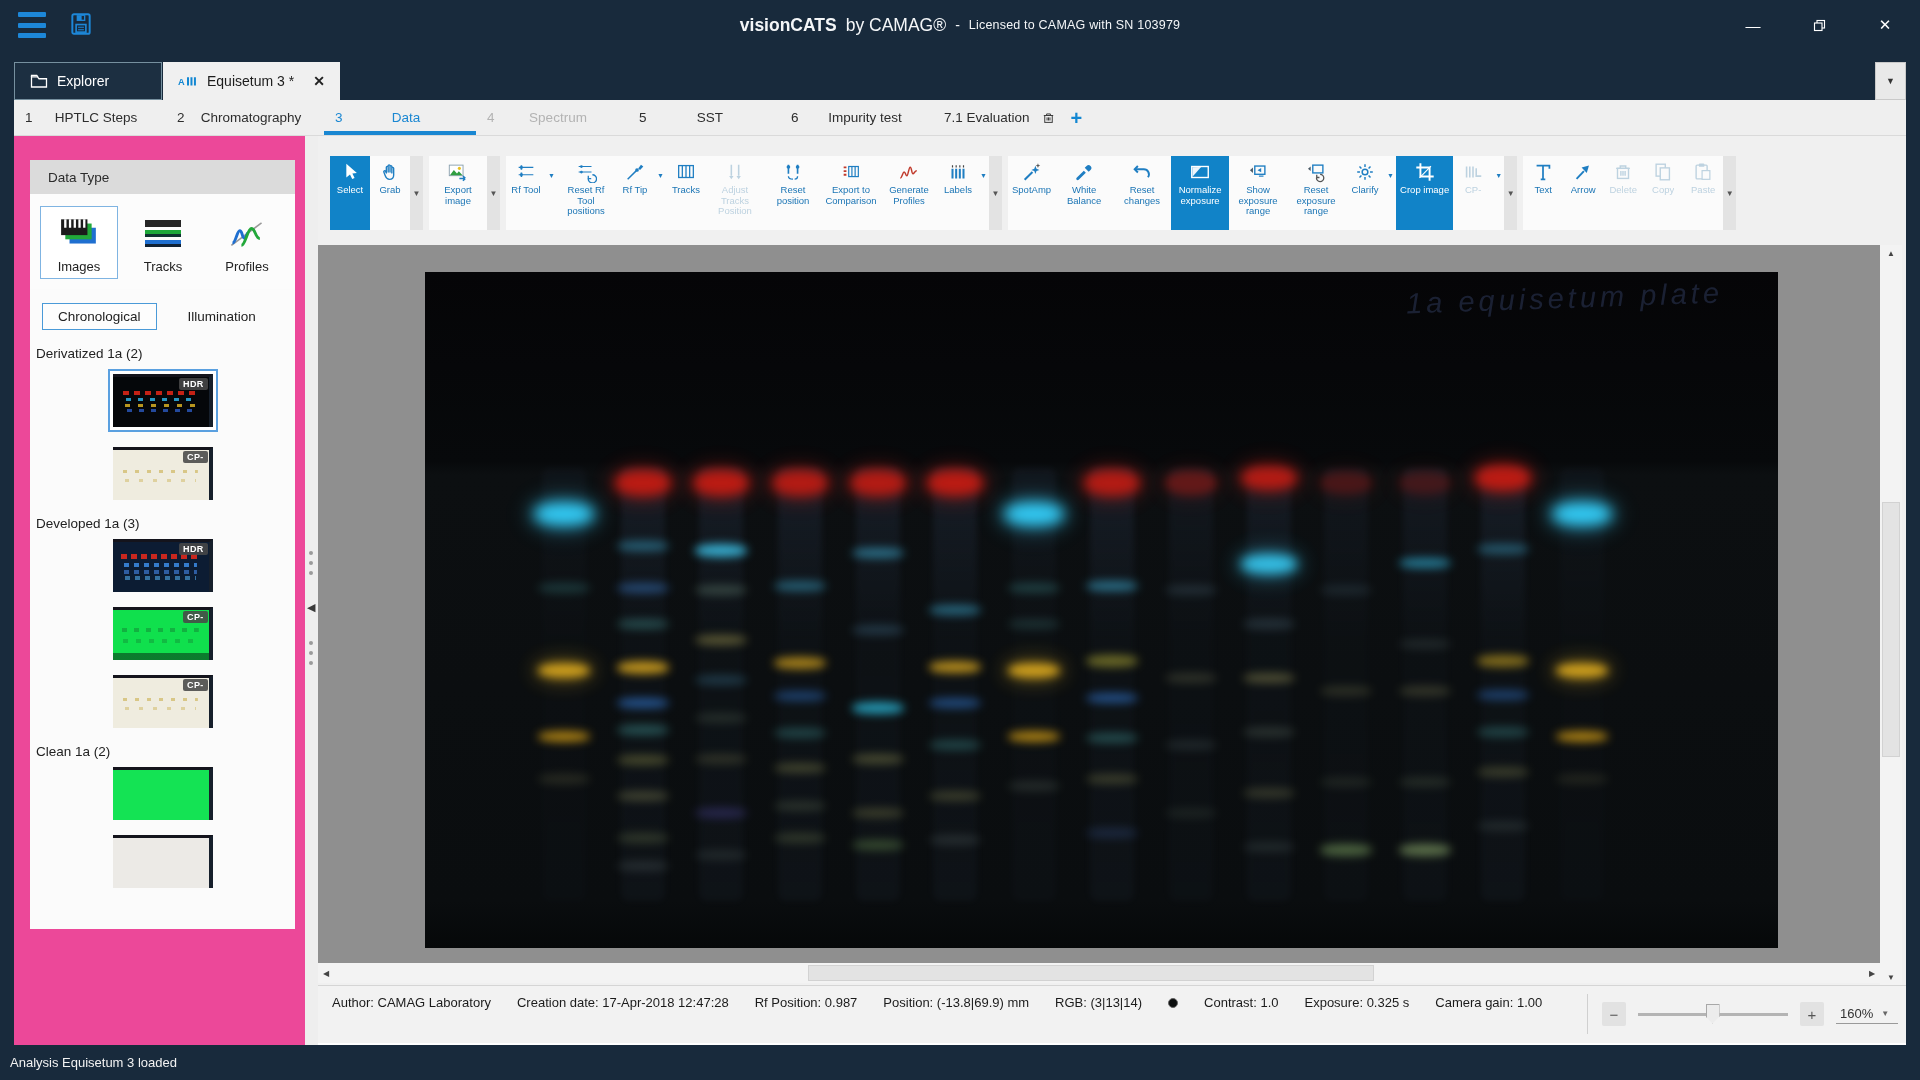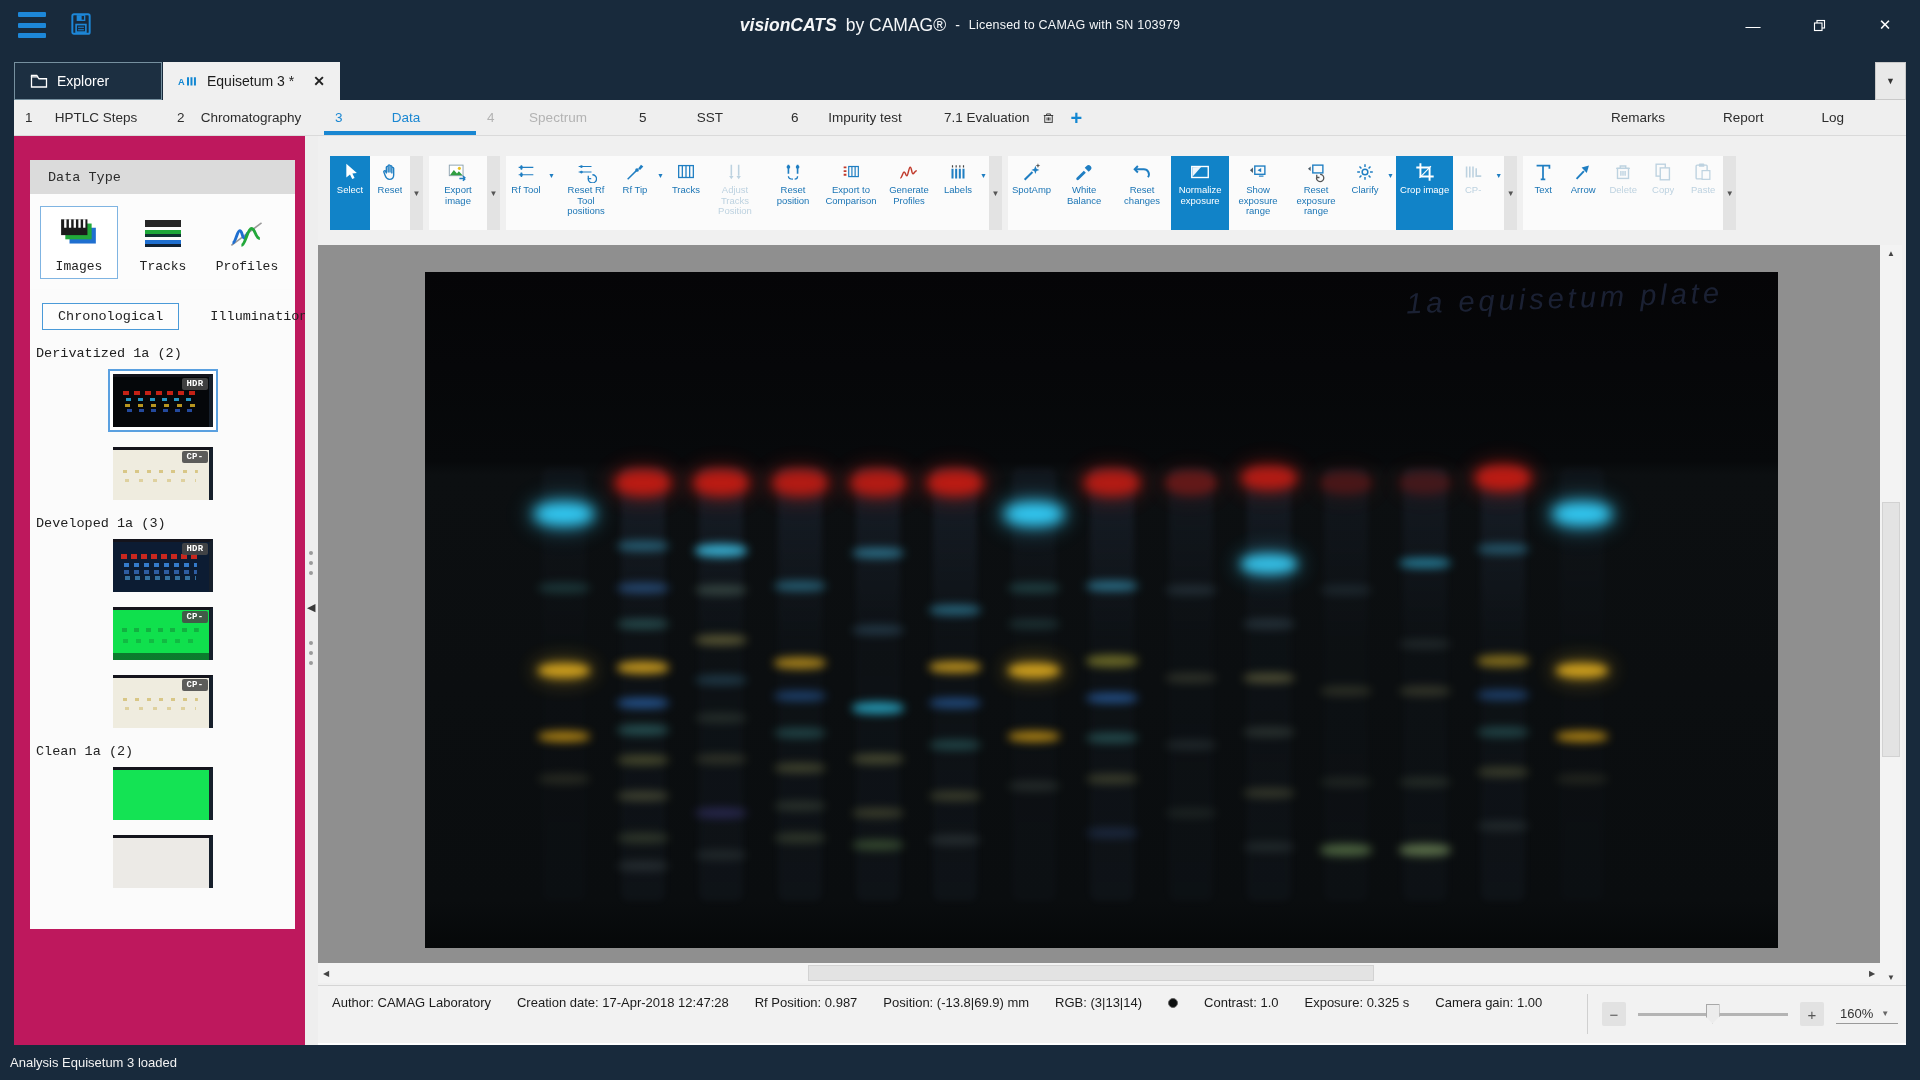--- a/index.html
+++ b/index.html
@@ -7,21 +7,21 @@
               font-family:"Liberation Sans", sans-serif; }
 
   
   #titlebar { position:absolute; left:0; top:0; width:1920px; height:50px; background:#182a3c; }
   #hamburger { position:absolute; left:18px; top:12px; width:28px; height:26px; cursor:pointer;
                display:flex; flex-direction:column; justify-content:space-between; }
   #hamburger span { display:block; height:5px; background:#1d87d8; border-radius:1px; }
   #save-btn { position:absolute; left:68px; top:11px; width:26px; height:28px; color:#1d87d8; }
   #title-center { position:absolute; left:0; right:0; top:0; height:50px; display:flex;
                   align-items:center; justify-content:center; color:#f4f6f8; gap:9px; }
-  #title-center .app-name { font-size:17.5px; font-weight:bold; font-style:italic; }
+  #title-center .app-name { font-size:17.5px; font-weight:bold; }
   #title-center .app-suffix { font-size:17.5px; }
   #title-center .title-sep { font-size:14px; }
   #title-center .license { font-size:12.5px; letter-spacing:.2px; }
   #win-controls { position:absolute; right:22px; top:0; height:50px; display:flex; align-items:center; gap:40px; }
   .win-btn { width:26px; height:26px; display:flex; align-items:center; justify-content:center;
              color:#fff; font-size:15px; cursor:pointer; }
   .win-btn svg { width:15px; height:15px; }
 
   
   #tabstrip { position:absolute; left:0; top:50px; width:1920px; height:50px; background:#182a3c; }
@@ -43,21 +43,21 @@
   .step-cell.active { color:#1a87d2; }
   .step-cell.active::after { content:""; position:absolute; left:0; right:0; bottom:0; height:4px; background:#1a87d2; }
   .step-cell.disabled { color:#b3b3b3; }
   #eval-cell { display:flex; align-items:center; gap:11px; padding:0 6px; cursor:pointer; }
   #eval-trash { width:15px; height:16px; color:#3c3c3c; cursor:pointer; }
   #eval-plus { color:#1287d2; font-size:20px; font-weight:bold; line-height:1; cursor:pointer; padding:0 4px; }
   #nav-right { margin-left:auto; display:flex; align-items:center; gap:58px; padding-right:62px; }
   #nav-right span { cursor:pointer; }
 
   
-  #sidebar { position:absolute; left:14px; top:136px; width:291px; height:909px; background:#be185d; overflow:hidden;font-family:Liberation Mono, monospace; }
+  #sidebar { position:absolute; left:14px; top:136px; width:291px; height:909px; background:#ec4899; overflow:hidden; }
   .side-header { margin:24px 10px 0 16px; height:34px; background:#dbdbdb; display:flex; align-items:center;
                  padding-left:18px; font-size:13.5px; color:#2b2b2b; }
   #datatype-panel { margin:0 10px 0 16px; background:#fcfcfc; display:flex; gap:6px; padding:12px 6px 10px 10px; }
   .dt-item { width:78px; display:flex; flex-direction:column; align-items:center; gap:6px;
              padding:6px 2px 4px; cursor:pointer; border:1px solid transparent; }
   .dt-item.selected { border:1px solid #7fb4e2; background:#fff; }
   .dt-icon { height:40px; display:flex; align-items:center; justify-content:center; }
   .dt-label { font-size:13px; color:#222; }
   .tracks-icon { display:flex; flex-direction:column; gap:3px; width:36px; }
   .tracks-icon i { display:block; height:7px; }
@@ -262,25 +262,20 @@
       </div>
     </div>
   <div id="eval-cell">
     <span>7.1 Evaluation</span>
     <svg id="eval-trash" viewBox="0 0 24 24">
         <rect x="6" y="8" width="12" height="11" fill="none" stroke="currentColor" stroke-width="1.6"></rect>
         <path d="M4.5 8h15M9 8V5.5h6V8M9.7 11v5M12 11v5M14.3 11v5" stroke="currentColor" stroke-width="1.6" fill="none"></path>
       </svg>
     <span id="eval-plus">+</span>
   </div>
-  <div id="nav-right">
-      <span>Remarks</span>
-      <span>Report</span>
-      <span>Log</span>
-    </div>
 </div>
 
 <div id="sidebar">
   <div class="side-header">Data Type</div>
   <div id="datatype-panel">
       <div class="dt-item selected">
         <div class="dt-icon">
           <svg width="40" height="32" viewBox="0 0 38 30">
             <rect x="10" y="10" width="25" height="15" fill="#1f6fd0"></rect>
             <rect x="6" y="6" width="25" height="15" fill="#22a83a"></rect>
@@ -377,21 +372,21 @@
         <div class="tb-btn active">
           <svg viewBox="0 0 24 24">
             <path d="M8 3v15l4-3.4 2.4 5.1 2.6-1.2-2.4-5 4.9-.5z" fill="currentColor"></path>
           </svg>
           <div class="lbl">Select</div>
         </div>
         <div class="tb-btn">
           <svg viewBox="0 0 24 24">
             <path d="M8 13V6.8a1 1 0 012 0V12m0-5.6V5.2a1 1 0 012 0V12m0-6a1 1 0 012 0v7m0-5a1 1 0 012 0v7.2c0 3-1.6 4.8-4.6 4.8-2.6 0-3.8-1.6-4.8-4.4l-1.4-3.8a1 1 0 011.8-.8L8 13" fill="none" stroke="currentColor" stroke-width="1.5" stroke-linecap="round"></path>
           </svg>
-          <div class="lbl">Reset</div>
+          <div class="lbl">Grab</div>
         </div>
         <div class="tb-sep">▼</div>
       </div>
       <div class="tb-group">
         <div class="tb-btn">
           <svg viewBox="0 0 24 24">
             <rect x="2.5" y="4.5" width="15" height="11.5" fill="#fff" stroke="#8aa0ae"></rect>
             <circle cx="13.5" cy="8" r="1.7" fill="#e8c020"></circle>
             <path d="M3.2 15.5l4.3-5.7 3.4 3.9 2-2.4 4 4.2z" fill="#2f9e41"></path>
             <path d="M13.5 19h6.5m0 0l-2.6-2.5M20 19l-2.6 2.5" stroke="#1f7ec2" stroke-width="1.7" fill="none"></path>

